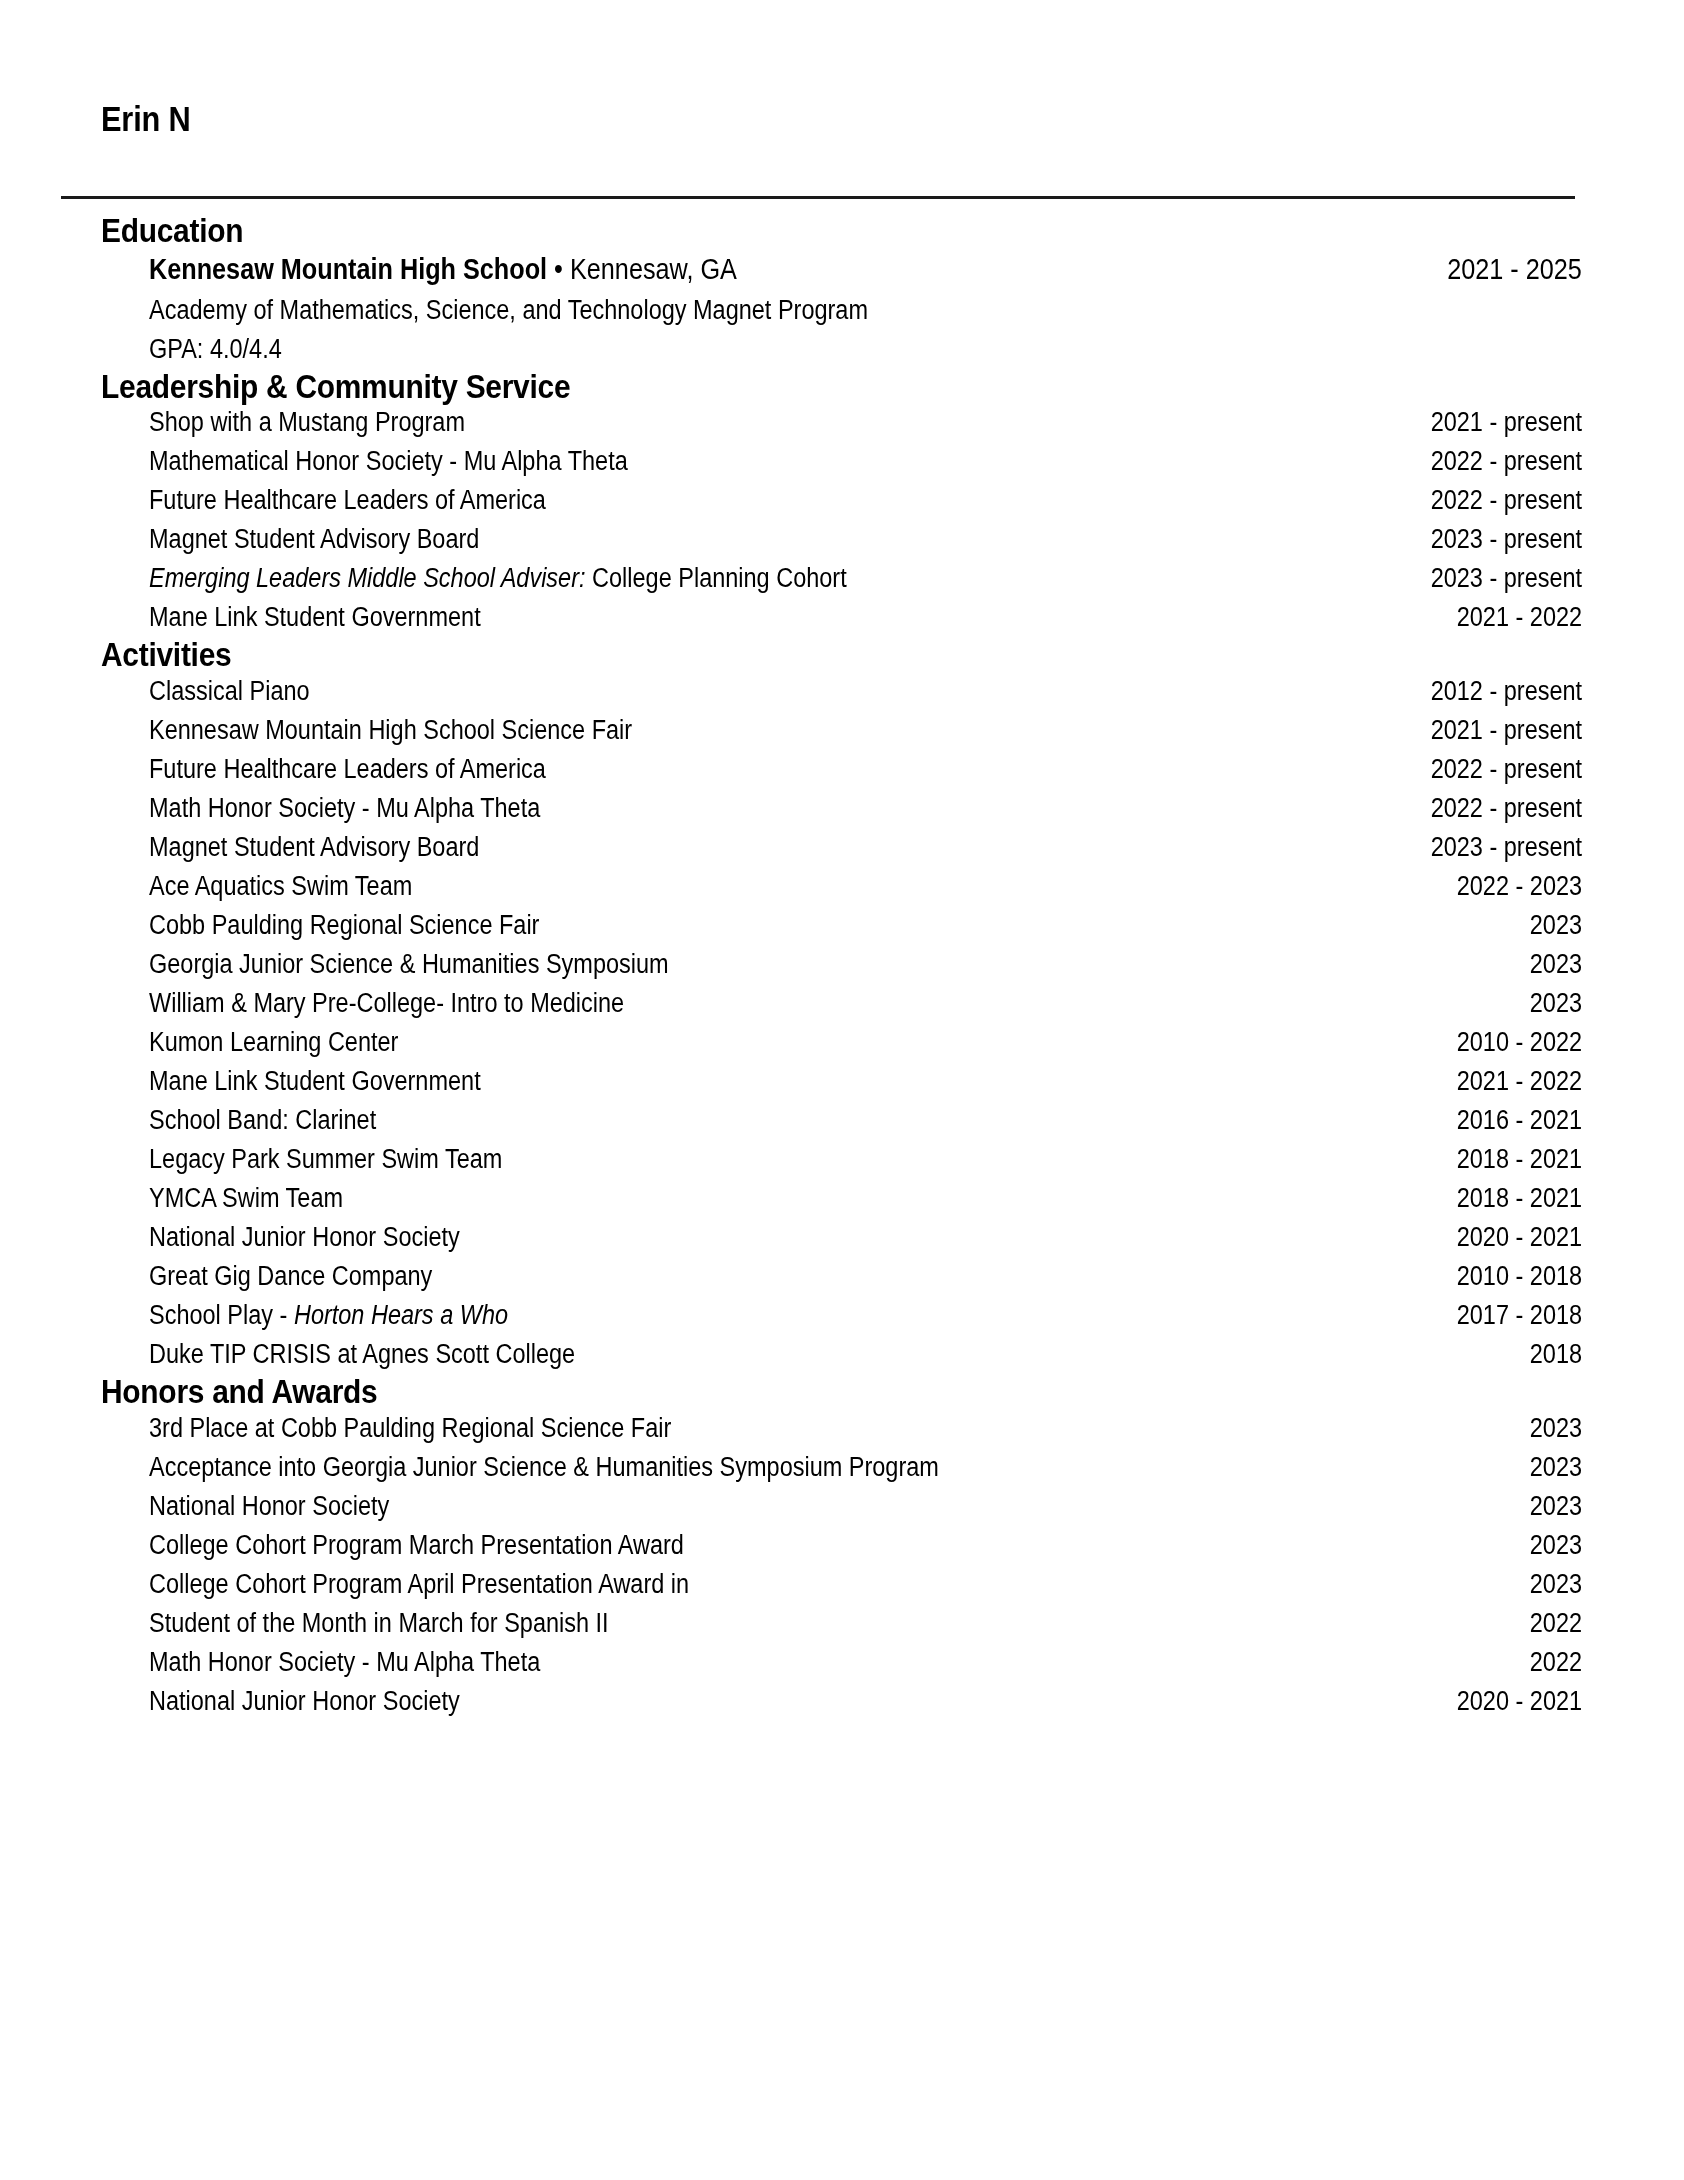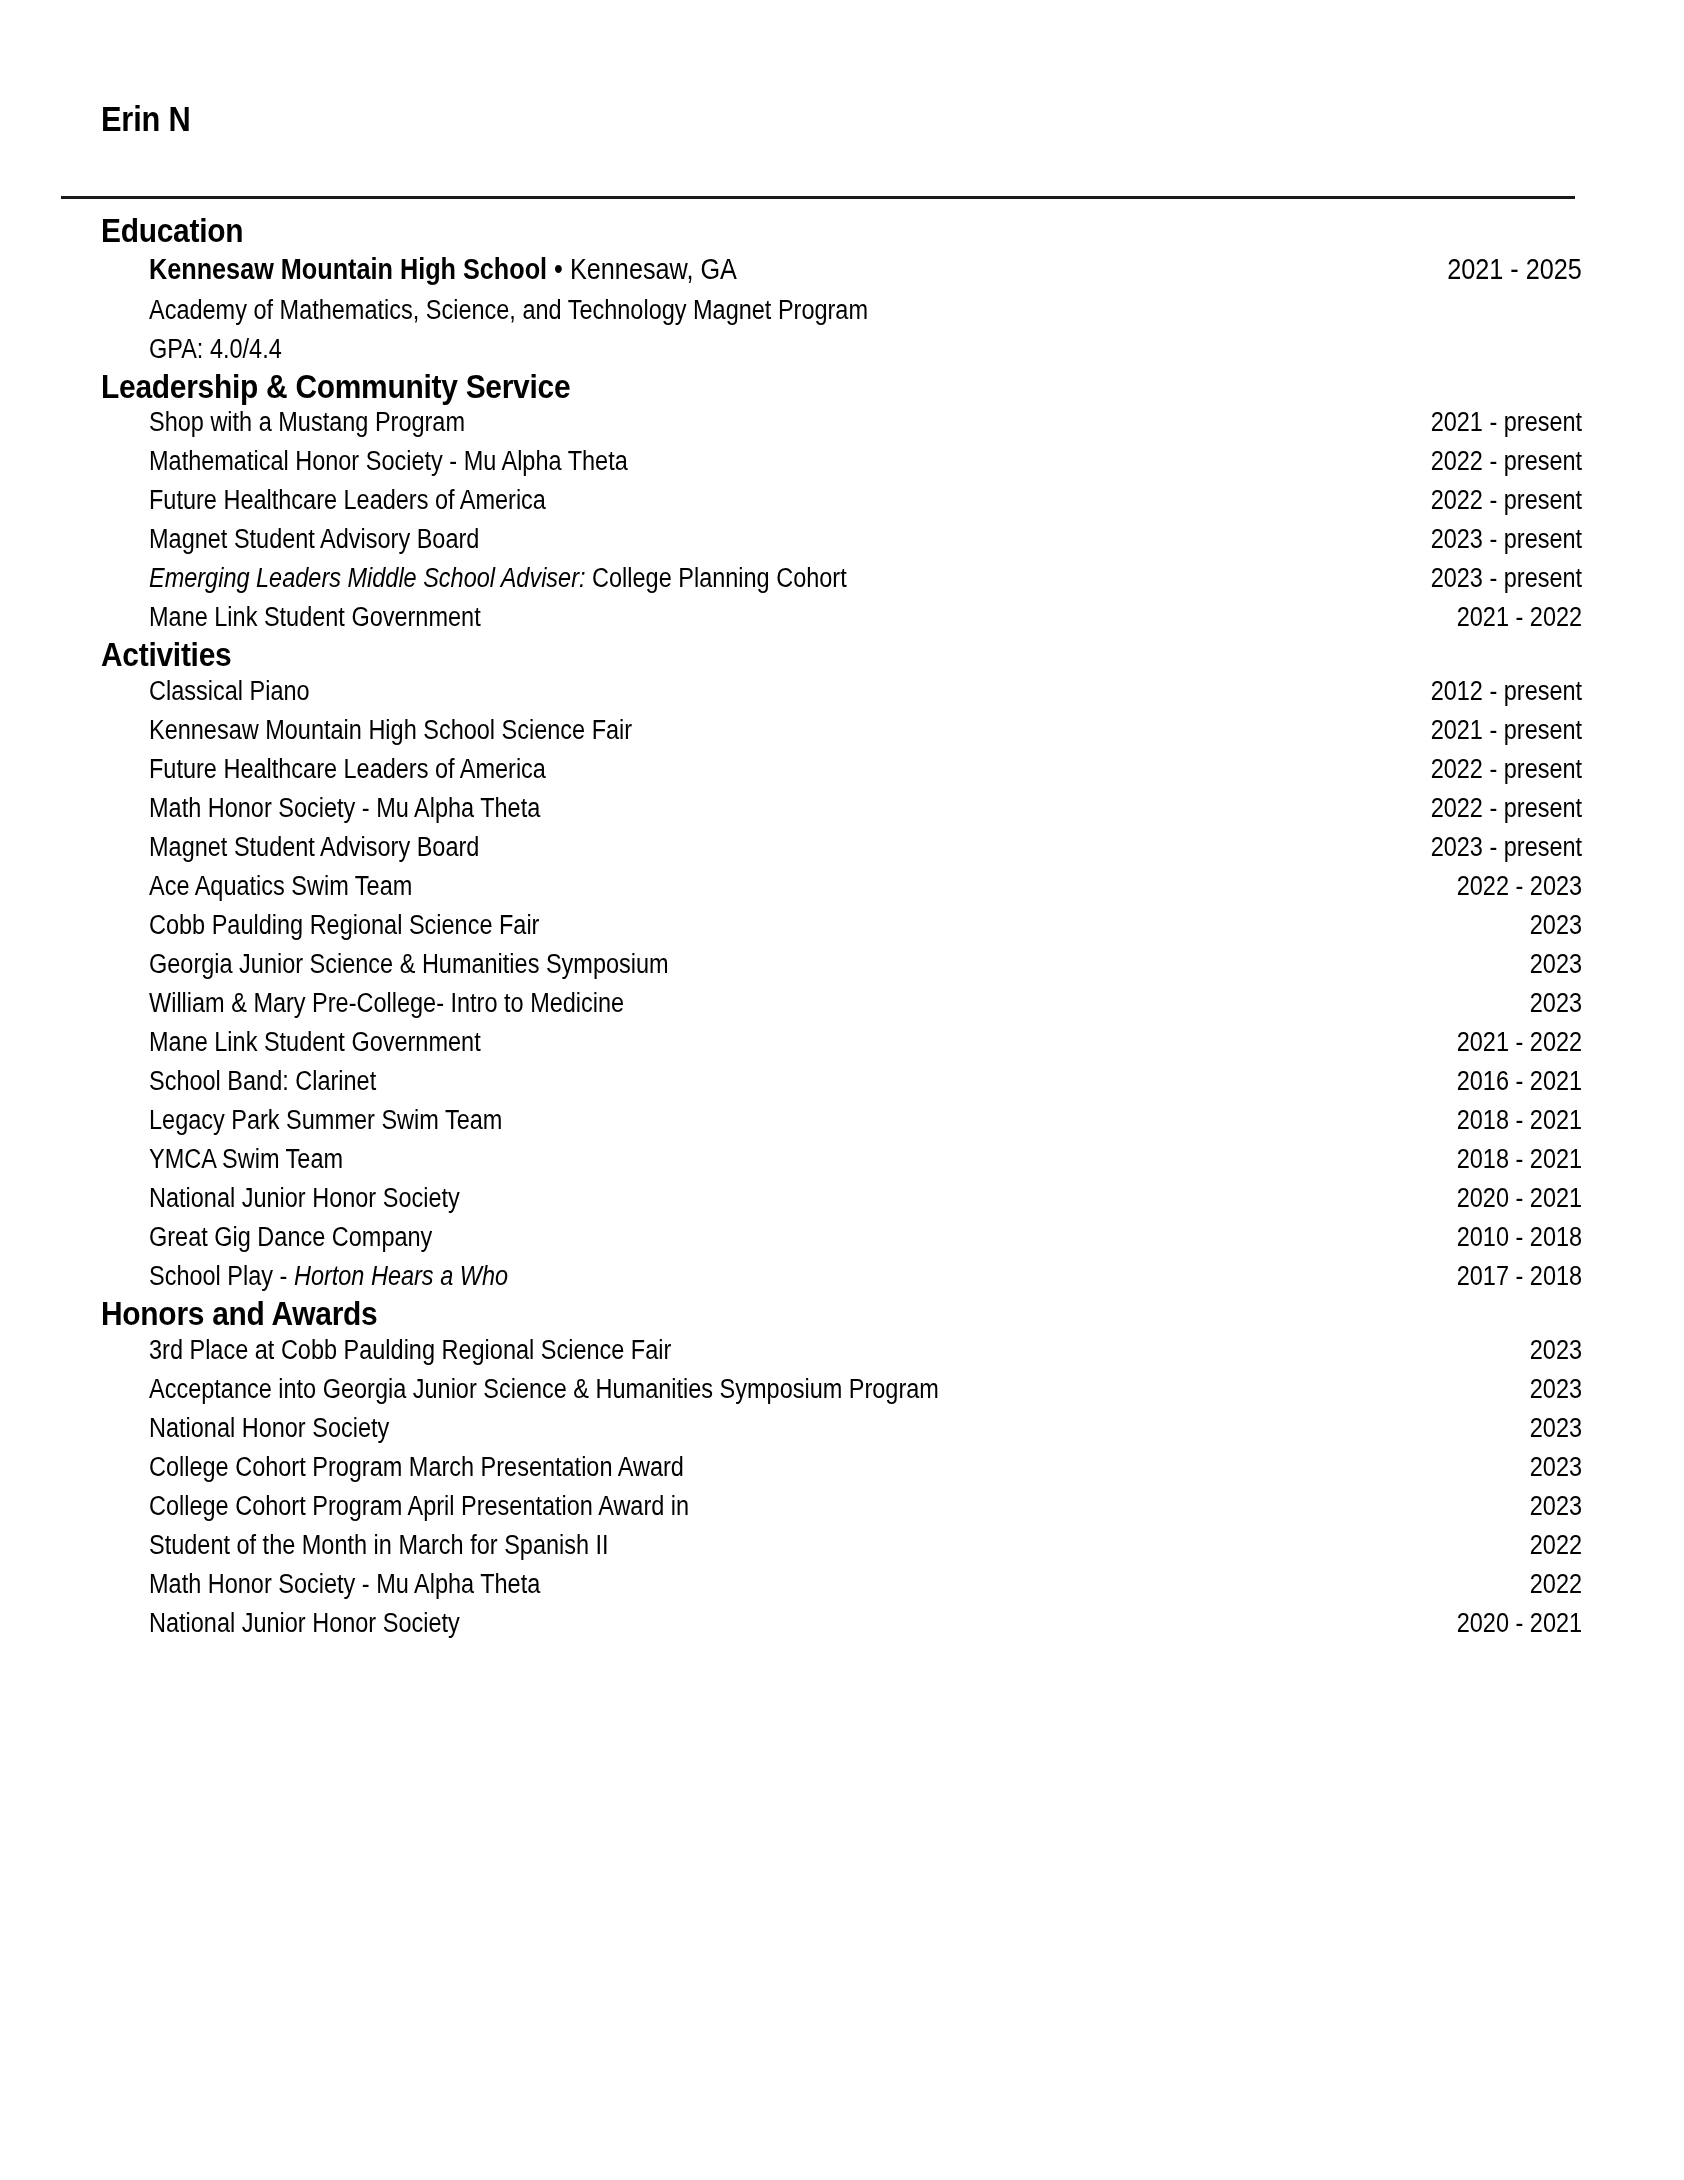--- a/index.html
+++ b/index.html
@@ -229,20 +229,24 @@
           </li>
           <li class="row">
             <span class="label">Georgia Junior Science &amp; Humanities Symposium</span>
             <span class="date">2023</span>
           </li>
           <li class="row">
             <span class="label">William &amp; Mary Pre-College- Intro to Medicine</span>
             <span class="date">2023</span>
           </li>
           <li class="row">
+            <span class="label">Kumon Learning Center</span>
+            <span class="date">2010 - 2022</span>
+          </li>
+          <li class="row">
             <span class="label">Mane Link Student Government</span>
             <span class="date">2021 - 2022</span>
           </li>
           <li class="row">
             <span class="label">School Band: Clarinet</span>
             <span class="date">2016 - 2021</span>
           </li>
           <li class="row">
             <span class="label">Legacy Park Summer Swim Team</span>
             <span class="date">2018 - 2021</span>
@@ -255,20 +259,24 @@
             <span class="label">National Junior Honor Society</span>
             <span class="date">2020 - 2021</span>
           </li>
           <li class="row">
             <span class="label">Great Gig Dance Company</span>
             <span class="date">2010 - 2018</span>
           </li>
           <li class="row">
             <span class="label"><span>School Play - </span><i class="it">Horton Hears a Who</i></span>
             <span class="date">2017 - 2018</span>
+          </li>
+          <li class="row">
+            <span class="label">Duke TIP CRISIS at Agnes Scott College</span>
+            <span class="date">2018</span>
           </li>
         </ul>
     </div>
 
     <div class="section">
       <h2 class="section-title">Honors and Awards</h2>
       <ul class="rows" id="list-honors">
           <li class="row">
             <span class="label">3rd Place at Cobb Paulding Regional Science Fair</span>
             <span class="date">2023</span>

